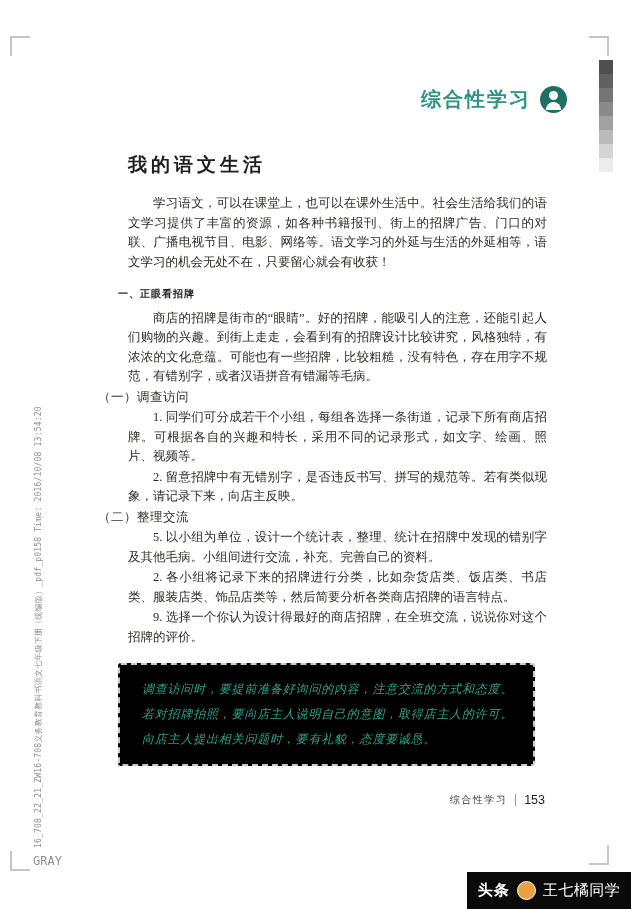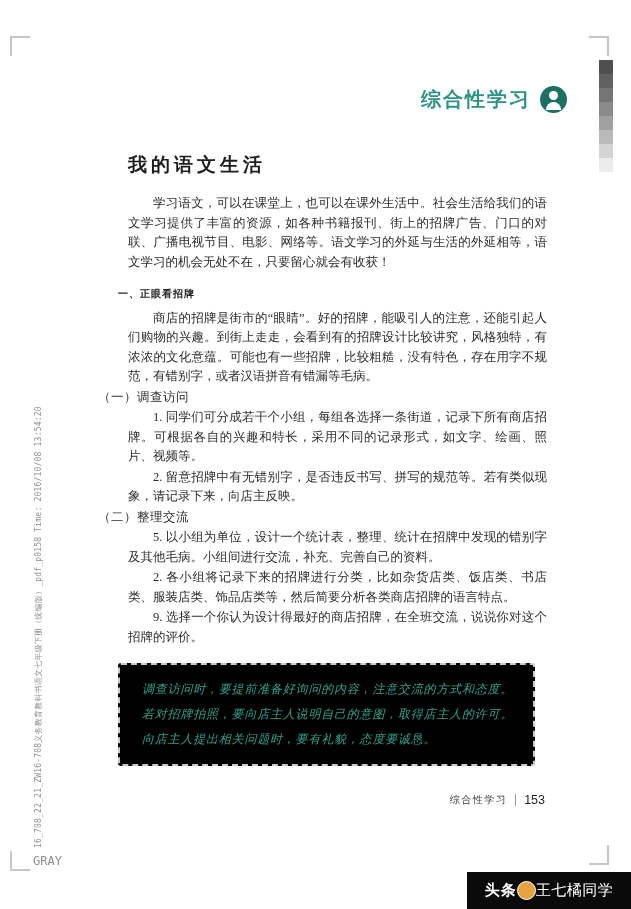--- a/index.html
+++ b/index.html
@@ -84,21 +84,21 @@
   }
   .print-stamp-gray {
     position: absolute; left: 33px; top: 854px;
     font-family: "DejaVu Sans Mono", "Liberation Mono", monospace;
     font-size: 12px; color: #8f8f8f;
   }
 
   
   .watermark {
     position: absolute; right: 0; bottom: 0; width: 164px; height: 37px;
-    background: #0a0a0a; display: flex; align-items: center; justify-content: center; 
+    background: #0a0a0a; display: flex; align-items: center; justify-content: center; gap: 7px;
     font-family: "Liberation Sans", "DejaVu Sans", sans-serif;
   }
   .wm-brand { color: #ffffff; font-size: 15px; font-weight: bold; letter-spacing: 1px; }
   .wm-avatar { width: 19px; height: 19px; border-radius: 50%; background: var(--logo-red, #e8a13f);
     border: 1.5px solid #ffffff; display: inline-block; }
   .wm-name { color: #ffffff; font-size: 15px; font-weight: normal; letter-spacing: 0.5px; }
 </style>
 </head>
 <body>
 

